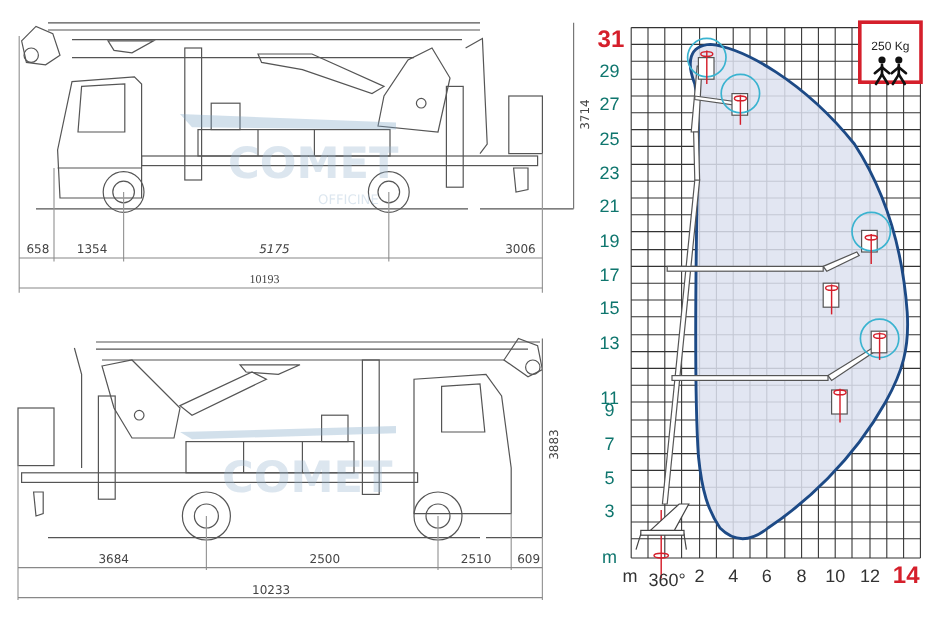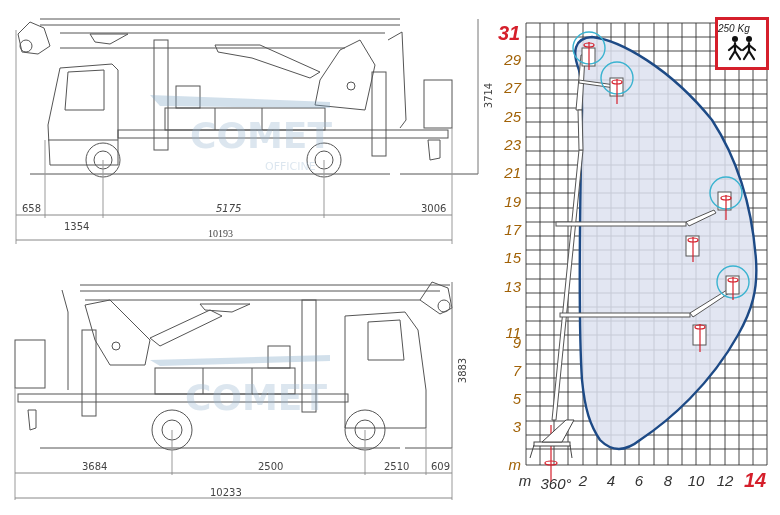--- a/index.html
+++ b/index.html
@@ -1,20 +1,20 @@
 <!DOCTYPE html>
 <html><head>
 <meta charset="utf-8">
 <style>
   html, body { margin:0; padding:0; background:#ffffff; }
   body { width:780px; height:515px; position:relative; overflow:hidden; font-family:"Liberation Sans", sans-serif; }
   .abs { position:absolute; }
   .dim { font-family:"DejaVu Sans", sans-serif; font-size:10px; color:#444; }
   .vdim { font-family:"DejaVu Sans", sans-serif; font-size:10px; color:#444; transform:rotate(-90deg); transform-origin:center; }
-  .ylab { font-size:15px; color:#a16207; text-align:right; width:26px; }
+  .ylab { font-size:15px; color:#0f766e; text-align:center; width:26px; }
   .xlab { font-size:15px; color:#333; text-align:center; width:30px; }
   .red-big { color:#d51f2b; font-weight:bold; font-size:20px; }
   .badge { border:3px solid #d51f2b; background:#fff; }
 </style>
 </head>
 <body>
 
 <div class="abs" style="left:0;top:0;width:490px;height:250px;">
   <svg width="490" height="250">
     <g stroke="#555" stroke-width="1" fill="none">
@@ -73,21 +73,21 @@
     </g>
 
     <g opacity="0.35" fill="#7fa7c8">
       <path d="M150 95 L330 102 L330 108 L160 106 Z"></path>
       <text x="190" y="148" font-family="DejaVu Sans, sans-serif" font-weight="bold" font-size="36" fill="#9cb9d2">COMET</text>
       <text x="265" y="170" font-family="DejaVu Sans, sans-serif" font-size="11" fill="#9cb9d2">OFFICINE</text>
     </g>
   </svg>
   <span class="abs vdim" style="left:476px;top:90px;">3714</span>
   <span class="abs dim" style="left:22px;top:203px;">658</span>
-  <span class="abs dim" style="left:64px;top:203px;margin-top:18px;">1354</span>
+  <span class="abs dim" style="left:64px;top:203px;">1354</span>
   <span class="abs dim" style="left:216px;top:203px;font-style:italic;">5175</span>
   <span class="abs dim" style="left:376px;top:203px;margin-left:45px;">3006</span>
   <span class="abs dim" style="left:208px;top:228px;font-family:Liberation Serif, serif;">10193</span>
 </div>
 
 <div class="abs" style="left:0;top:260px;width:490px;height:255px;">
   <svg width="490" height="255">
     <g stroke="#555" stroke-width="1" fill="none">
       <line x1="40" y1="188" x2="400" y2="188"></line>
       <line x1="405" y1="188" x2="452" y2="188"></line>
@@ -144,21 +144,21 @@
     </g>
   </svg>
   <span class="abs vdim" style="left:450px;top:105px;">3883</span>
   <span class="abs dim" style="left:82px;top:201px;">3684</span>
   <span class="abs dim" style="left:258px;top:201px;">2500</span>
   <span class="abs dim" style="left:384px;top:201px;">2510</span>
   <span class="abs dim" style="left:431px;top:201px;">609</span>
   <span class="abs dim" style="left:210px;top:227px;">10233</span>
 </div>
 
-<div class="abs" style="left:490px;top:0;width:290px;height:515px;font-style:italic;">
+<div class="abs" style="left:490px;top:0;width:290px;height:515px;">
   <svg width="290" height="515">
 
     <g stroke="#333" stroke-width="0.9">
 
       <line x1="36" y1="23" x2="36" y2="465"></line>
         <line x1="50" y1="23" x2="50" y2="465"></line>
       <line x1="64" y1="23" x2="64" y2="465"></line>
         <line x1="78" y1="23" x2="78" y2="465"></line>
       <line x1="93" y1="23" x2="93" y2="465"></line>
         <line x1="107" y1="23" x2="107" y2="465"></line>
@@ -285,21 +285,21 @@
   <span class="abs xlab" style="left:78px;top:472px;">2</span>
   <span class="abs xlab" style="left:106px;top:472px;">4</span>
   <span class="abs xlab" style="left:134px;top:472px;">6</span>
   <span class="abs xlab" style="left:163px;top:472px;">8</span>
   <span class="abs xlab" style="left:191px;top:472px;">10</span>
   <span class="abs xlab" style="left:220px;top:472px;">12</span>
   <span class="abs red-big" style="left:254px;top:469px;">14</span>
 
   
   <div class="abs badge" style="left:225px;top:17px;width:48px;height:47px;">
-    <div style="font-size:10px;color:#222;text-align:left;margin-top:3px;">250 Kg</div>
+    <div style="font-size:10px;color:#222;text-align:center;margin-top:14px;">250 Kg</div>
     <svg width="48" height="28">
       <g fill="#111" stroke="#111" stroke-width="2.2" stroke-linecap="round">
         <circle cx="17" cy="5" r="3" stroke="none"></circle>
         <line x1="17" y1="9" x2="17" y2="17"></line>
         <line x1="17" y1="11" x2="11" y2="16"></line>
           <line x1="17" y1="11" x2="23" y2="16"></line>
         <line x1="17" y1="17" x2="12" y2="25"></line>
           <line x1="17" y1="17" x2="22" y2="25"></line>
         <circle cx="31" cy="5" r="3" stroke="none"></circle>
         <line x1="31" y1="9" x2="31" y2="17"></line>

